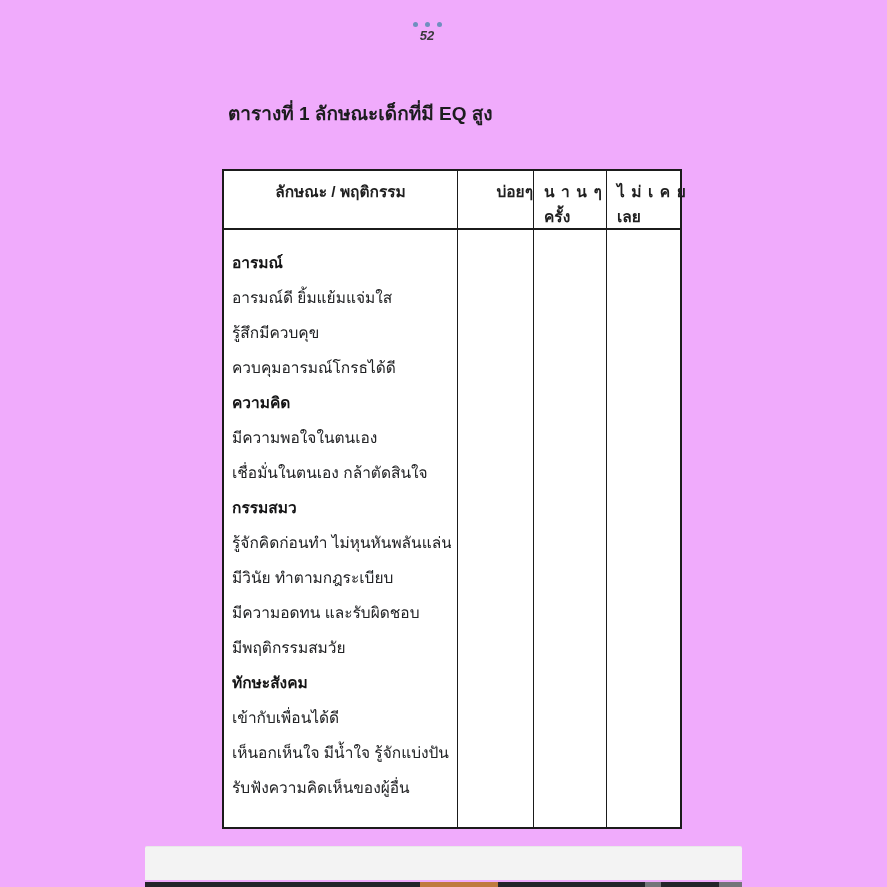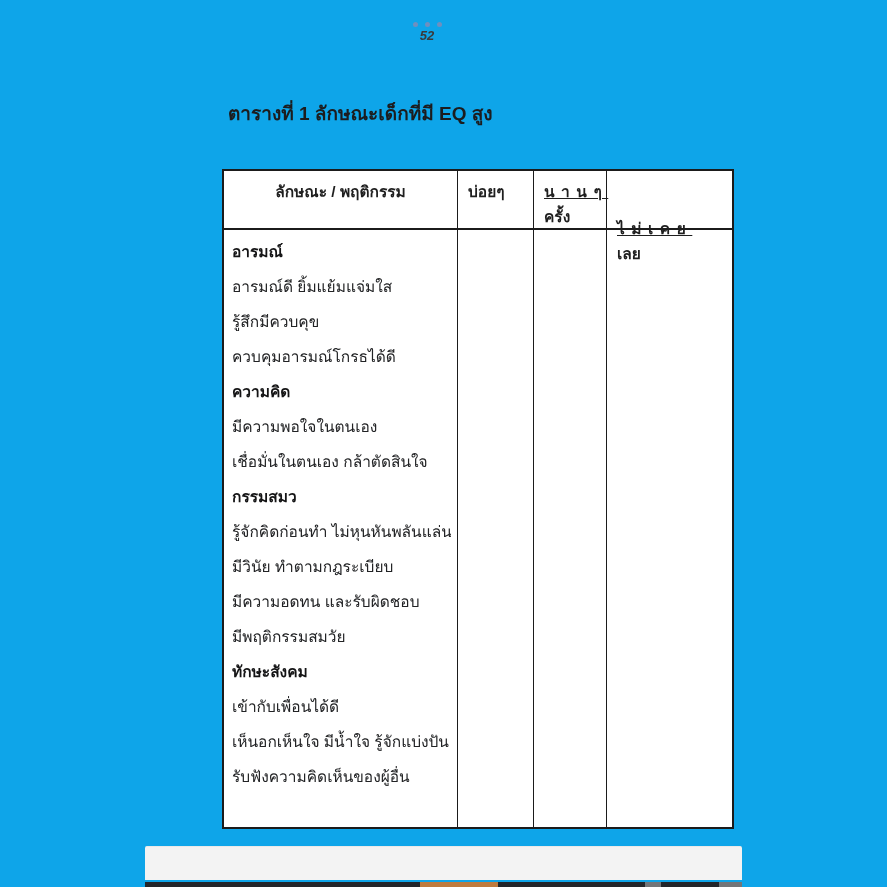--- a/index.html
+++ b/index.html
@@ -3,21 +3,21 @@
 <meta charset="utf-8">
 <style>
   html,body{margin:0;padding:0;}
   body{
     font-family:"Liberation Sans","DejaVu Sans",sans-serif;
     background:#ffffff;
   }
   #canvas{
     position:relative;
     width:887px;height:887px;
-    background:#0ea5e9;
+    background:#f0abfc;
     overflow:hidden;
   }
 
   
   .page-indicator{
     position:absolute;left:404px;top:21px;width:46px;
     text-align:center;
   }
   .dots{
     display:flex;justify-content:center;gap:7px;
@@ -36,47 +36,47 @@
   
   .table-title{
     position:absolute;left:228px;top:102px;
     font-size:19px;font-weight:bold;color:#1c1c1e;
     line-height:24px;
     white-space:nowrap;
   }
 
   
   .eq-table{
-    position:absolute;left:222px;top:169px;width:512px;
+    position:absolute;left:222px;top:169px;width:460px;
     border:2px solid #1b1b1b;
     box-sizing:border-box;
     color:#1f1f1f;
     background:#ffffff;
   }
   .t-row{
     display:grid;
     grid-template-columns:234px 76px 73px 73px;
   }
   .t-head{
     height:57px;
     border-bottom:2px solid #1b1b1b;
     font-weight:bold;
   }
   .t-body{height:597px;}
   .cell{box-sizing:border-box;}
   .cell.vline{border-right:1.5px solid #1b1b1b;}
   .hc{font-size:15.5px;line-height:25px;padding-top:8px;}
   .hc1{text-align:center;}
-  .hc2{padding-left:10px;}
+  .hc2{padding-left:10px;text-align:right;}
   .hc3{padding-left:10px;padding-right:9px;}
-  .hc4{padding-left:10px;padding-right:27px;margin-top:37px;}
-  .spread{letter-spacing:0.42em;display:block;white-space:nowrap;text-decoration:underline;}
+  .hc4{padding-left:10px;padding-right:27px;}
+  .spread{letter-spacing:0.42em;display:block;white-space:nowrap;}
   .hline2{display:block;}
 
-  .behavior-list{padding:4px 6px 0 8px;}
+  .behavior-list{padding:15px 6px 0 8px;}
   .row-line{
     height:35px;line-height:35px;
     font-size:15.5px;color:#222325;
     white-space:nowrap;overflow:hidden;
   }
   .row-line.bold{font-weight:bold;color:#141415;}
 
   
   .page-gap-panel{
     position:absolute;left:145px;top:846px;width:597px;height:33px;

